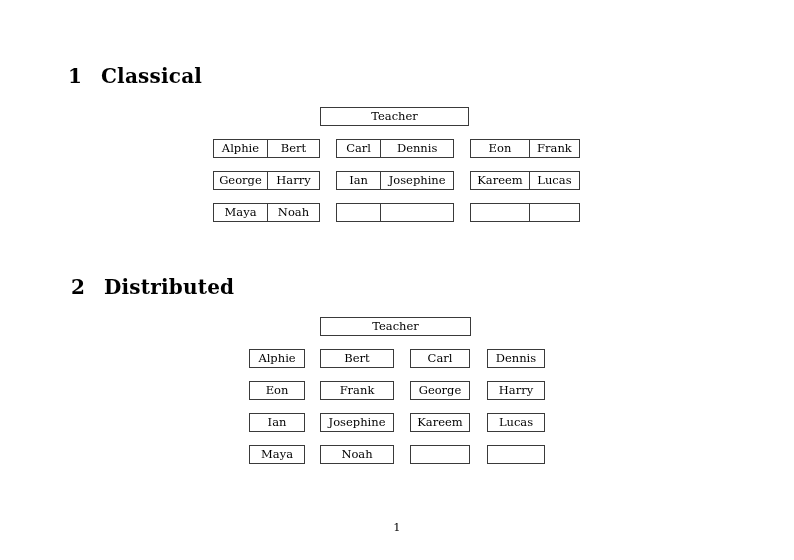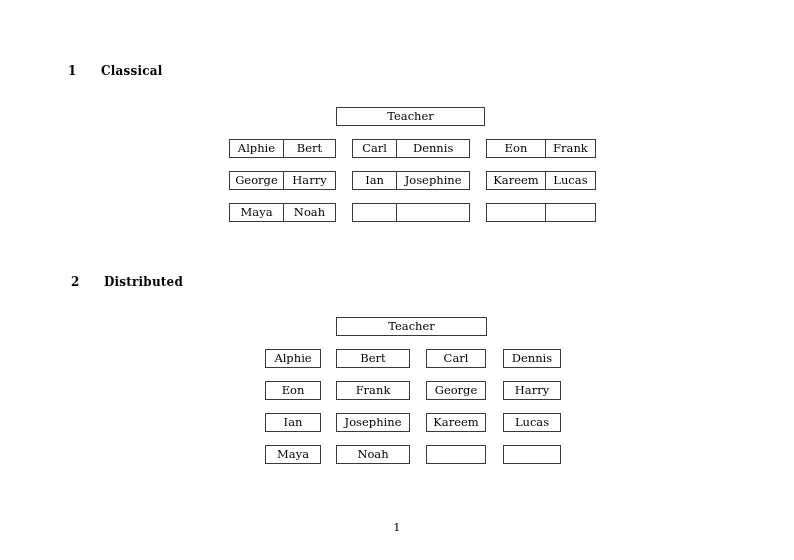--- a/index.html
+++ b/index.html
@@ -13,37 +13,37 @@
     font-family: "DejaVu Serif", "Liberation Serif", serif;
     color: #000000;
     position: relative;
     overflow: hidden;
   }
 
   
   .section-heading {
     position: absolute;
     font-weight: bold;
-    font-size: 12px;
+    font-size: 20px;
     letter-spacing: 0.2px;
     white-space: nowrap;
     color: #000;
   }
   .section-heading .sec-num {
     display: inline-block;
     width: 33px;
   }
 
   #heading-classical { left: 68px; top: 64px; }
   #heading-distributed { left: 71px; top: 275px; }
 
   
   .diagram {
     position: absolute;
-    left: 16px;
+    left: 0;
     top: 0;
     width: 672px;
     height: 100%;
   }
   .node-box {
     position: absolute;
     box-sizing: border-box;
     border: 1px solid #3a3a3a;
     background: #ffffff;
     height: 19px;

